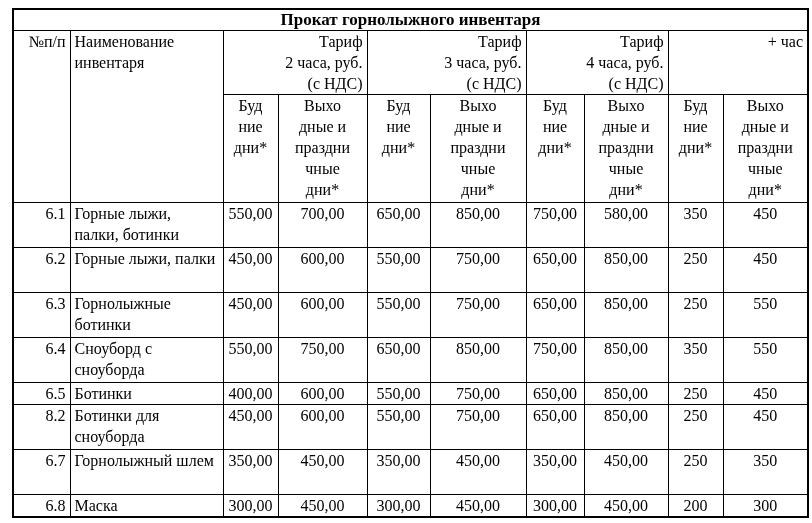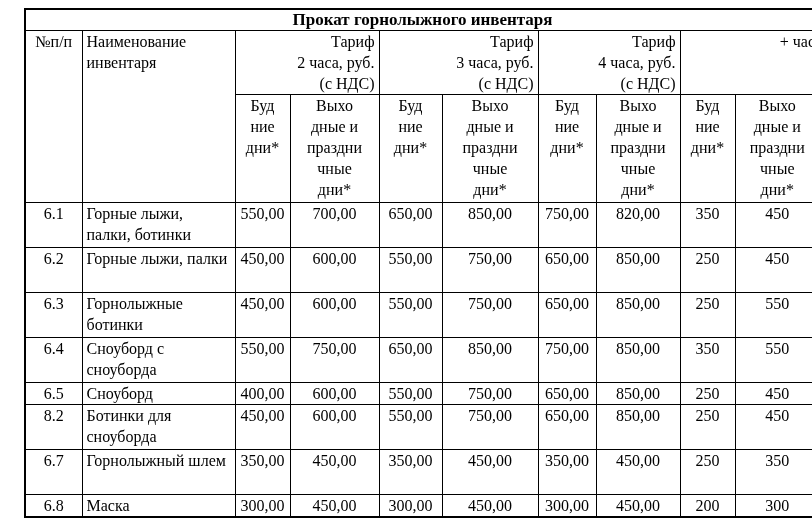--- a/index.html
+++ b/index.html
@@ -6,21 +6,21 @@
     margin: 0;
     padding: 0;
     background: #ffffff;
     font-family: "Liberation Serif", "DejaVu Serif", serif;
     color: #000000;
   }
   .page {
     width: 812px;
     height: 523px;
     box-sizing: border-box;
-    padding: 8px 0 0 24px;
+    padding: 8px 0 0 12px;
     background: #ffffff;
   }
   table.rental {
     border-collapse: collapse;
     table-layout: fixed;
     width: 796px;
     border: 2px solid #000000;
     font-size: 16px;
     line-height: 21px;
   }
@@ -38,21 +38,21 @@
     padding: 0 2px;
   }
   td.group-cell {
     text-align: right;
     margin-left: 40px;
   }
   td.sub-cell {
     text-align: center;
   }
   td.c-num {
-    text-align: center;
+    text-align: right;
     padding-left: 6px;
   }
   td.c-name {
     text-align: left;
     padding: 0 22px 0 5px;
   }
   td.c-name.just {
     text-align: justify;
     margin-left: 13px;
   }
@@ -161,21 +161,21 @@
   </tr>
 
   <tr class="data-2">
     <td class="c-num">6.1</td>
     <td class="c-name">Горные лыжи, палки, ботинки</td>
     <td class="c-val">550,00</td>
     <td class="c-val">700,00</td>
     <td class="c-val">650,00</td>
     <td class="c-val">850,00</td>
     <td class="c-val">750,00</td>
-    <td class="c-val">820,00</td>
+    <td class="c-val">580,00</td>
     <td class="c-val">350</td>
     <td class="c-val">450</td>
   </tr>
   <tr class="data-2">
     <td class="c-num">6.2</td>
     <td class="c-name just">Горные лыжи, палки</td>
     <td class="c-val">450,00</td>
     <td class="c-val">600,00</td>
     <td class="c-val">550,00</td>
     <td class="c-val">750,00</td>
@@ -203,21 +203,21 @@
     <td class="c-val">750,00</td>
     <td class="c-val">650,00</td>
     <td class="c-val">850,00</td>
     <td class="c-val">750,00</td>
     <td class="c-val">850,00</td>
     <td class="c-val">350</td>
     <td class="c-val">550</td>
   </tr>
   <tr class="data-1">
     <td class="c-num">6.5</td>
-    <td class="c-name">Сноуборд</td>
+    <td class="c-name">Ботинки</td>
     <td class="c-val">400,00</td>
     <td class="c-val">600,00</td>
     <td class="c-val">550,00</td>
     <td class="c-val">750,00</td>
     <td class="c-val">650,00</td>
     <td class="c-val">850,00</td>
     <td class="c-val">250</td>
     <td class="c-val">450</td>
   </tr>
   <tr class="data-2">

